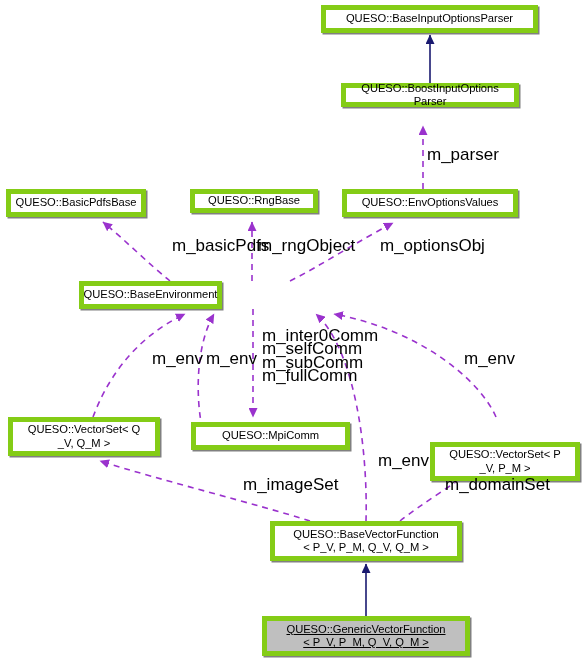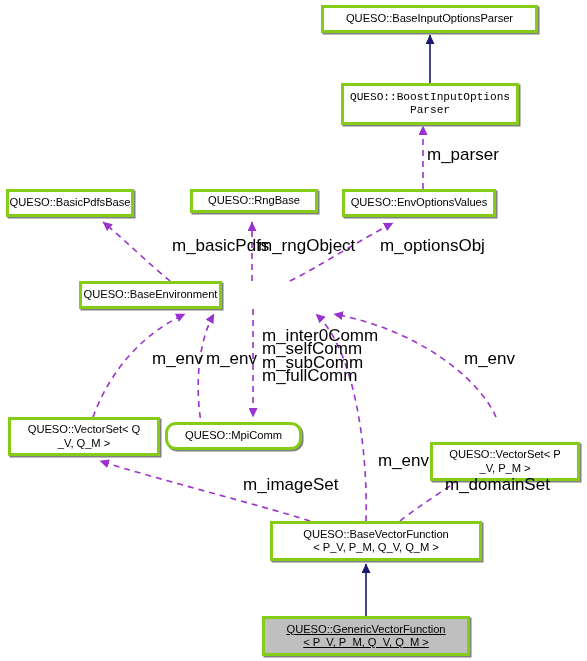--- a/index.html
+++ b/index.html
@@ -20,21 +20,21 @@
   #edge-layer {
     position: absolute;
     left: 0;
     top: 0;
     width: 587px;
     height: 661px;
   }
   .uml-node {
     position: absolute;
     box-sizing: border-box;
-    border: 3px solid #84cc16;
+    border: 5px solid #84cc16;
     background: #ffffff;
     display: flex;
     align-items: center;
     justify-content: center;
     text-align: center;
     font-size: 11.2px;
     line-height: 13.4px;
     color: #000000;
     white-space: pre-line;
     box-shadow: 1.5px 1.5px 0 0 #808080;
@@ -116,40 +116,40 @@
       <path d="M400,521 C420,505 460,480 483,463" stroke="#9a32cd" stroke-width="1.6" fill="none" stroke-dasharray="6,5" marker-end="url(#arrow-assoc)"></path>
     </g>
 
     <g>
       <line x1="366" y1="616" x2="366" y2="564" stroke="#191970" stroke-width="1.6" marker-end="url(#arrow-inherit)"></line>
     </g>
   </svg>
 
   <div class="uml-node" style="left:321px;top:5px;width:217px;height:28px;">QUESO::BaseInputOptionsParser</div>
 
-  <div class="uml-node" style="left:341px;top:83px;width:178px;height:42px;font-family:Liberation Mono, monospace;">QUESO::BoostInputOptions
+  <div class="uml-node" style="left:341px;top:83px;width:178px;height:24px;">QUESO::BoostInputOptions
 Parser</div>
 
-  <div class="uml-node" style="left:6px;top:189px;width:128px;height:28px;">QUESO::BasicPdfsBase</div>
+  <div class="uml-node" style="left:6px;top:189px;width:140px;height:28px;">QUESO::BasicPdfsBase</div>
 
   <div class="uml-node" style="left:190px;top:189px;width:128px;height:24px;">QUESO::RngBase</div>
 
-  <div class="uml-node" style="left:342px;top:189px;width:154px;height:28px;">QUESO::EnvOptionsValues</div>
+  <div class="uml-node" style="left:342px;top:189px;width:176px;height:28px;">QUESO::EnvOptionsValues</div>
 
   <div class="uml-node" style="left:79px;top:281px;width:143px;height:28px;">QUESO::BaseEnvironment</div>
 
   <div class="uml-node" style="left:8px;top:417px;width:152px;height:39px;">QUESO::VectorSet&lt; Q
 _V, Q_M &gt;</div>
 
-  <div class="uml-node" style="left:165px;top:422px;width:137px;height:28px;border-radius:11px;">QUESO::MpiComm</div>
+  <div class="uml-node" style="left:191px;top:422px;width:159px;height:28px;">QUESO::MpiComm</div>
 
   <div class="uml-node" style="left:430px;top:442px;width:150px;height:39px;">QUESO::VectorSet&lt; P
 _V, P_M &gt;</div>
 
-  <div class="uml-node" style="left:270px;top:521px;width:212px;height:40px;">QUESO::BaseVectorFunction
+  <div class="uml-node" style="left:270px;top:521px;width:192px;height:40px;">QUESO::BaseVectorFunction
 &lt; P_V, P_M, Q_V, Q_M &gt;</div>
 
   <div class="uml-node highlight" style="left:262px;top:616px;width:208px;height:40px;">QUESO::GenericVectorFunction
 &lt; P_V, P_M, Q_V, Q_M &gt;</div>
 
   <div class="edge-label" style="left:427px;top:148px;width:62px;">m_parser</div>
 
   <div class="edge-label" style="left:172px;top:239px;width:82px;">m_basicPdfs</div>
 
   <div class="edge-label" style="left:258px;top:239px;width:82px;">m_rngObject</div>

